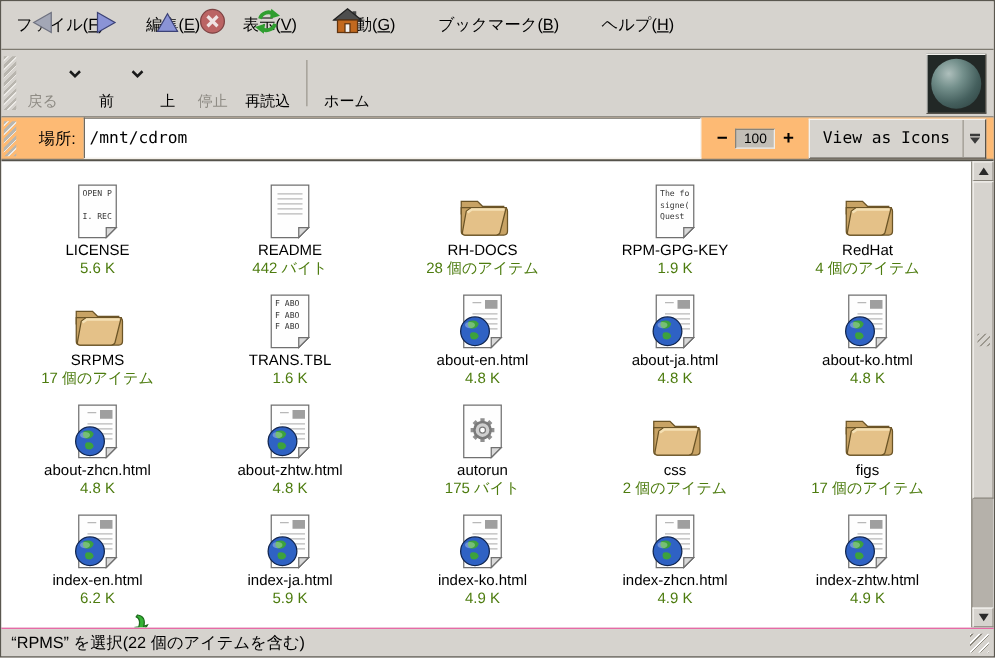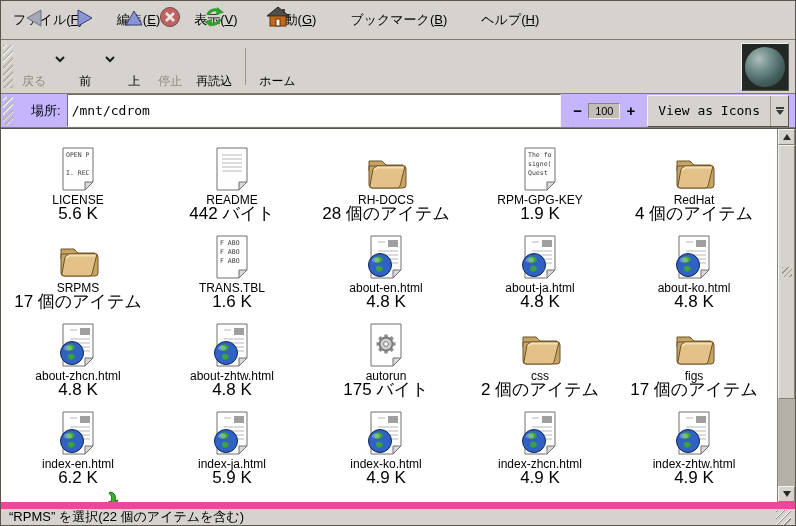--- a/index.html
+++ b/index.html
@@ -28,21 +28,21 @@
   .tb-sep { width:1px; background:#9b978d; margin:6px 6px; }
   .tb-spacer { flex:1; }
   .throbber-btn { width:48px; height:48px; margin:1px 2px; background:#222826;
                   border-top:1px solid #f3f1ed; border-left:1px solid #f3f1ed;
                   border-right:1px solid #55524b; border-bottom:1px solid #55524b;
                   display:flex; align-items:center; justify-content:center;}
   .throbber-sphere { width:40px; height:40px; border-radius:50%;
       background:radial-gradient(circle at 35% 30%, #aebfbc 0%, #74908c 30%, #45605e 62%, #273a39 100%); }
   
   .locbar { height:34px; display:flex; align-items:center; border-bottom:1px solid #7e7a70;
-            background:#c4b5fd; padding:0 6px 0 0; gap:6px; flex:0 0 auto;}
+            background:#fdba74; padding:0 6px 0 0; gap:6px; flex:0 0 auto;}
   .loc-label { font-size:13px; margin-left:10px; white-space:nowrap; }
   .loc-input { flex:1; height:33px; background:#fff; border:1px solid #6f6b62;
                border-bottom-color:#f5f3ef; border-right-color:#f5f3ef;
                font-family:"DejaVu Sans Mono","Liberation Mono",monospace;
                font-size:13px; padding:1px 4px; color:#000; }
   .zoom-ctl { display:flex; align-items:center; gap:4px; margin:0 4px; }
   .zoom-btn { border:none; background:none; font-size:15px; font-weight:bold; line-height:14px; padding:0 2px;}
   .zoom-level { background:#c2beb6; border:1px solid #87837a; border-bottom-color:#efede9; border-right-color:#efede9;
                 font-size:11px; padding:1px 6px; }
   .viewmode { display:flex; align-items:center; height:32px; background:#d6d3ce;
@@ -53,36 +53,36 @@
                   align-items:center; justify-content:center; gap:1px;}
   .viewmode-ind .bar { width:8px; height:2px; background:#3a3a3a; }
   .viewmode-ind .tri { width:0; height:0; border-left:4px solid transparent; border-right:4px solid transparent; border-top:5px solid #3a3a3a;}
   
   .content { flex:1; display:flex; background:#fff; border-top:1px solid #55524b; position:relative; overflow:hidden;}
   .icon-viewport { flex:1; position:relative; overflow:hidden; }
   .icon-grid { display:grid; grid-template-columns:repeat(5,154px); grid-auto-rows:88px; padding-top:6px; }
   .file-cell { display:flex; flex-direction:column; align-items:center; justify-content:flex-end; padding-bottom:2px;}
   .file-iconwrap { height:52px; display:flex; align-items:flex-end; justify-content:center; }
   .file-name { font-size:12px; line-height:14px; color:#000; margin-top:1px; white-space:nowrap;}
-  .file-info { font-size:17px; line-height:14px; color:#000000; white-space:nowrap;}
+  .file-info { font-size:12px; line-height:14px; color:#4d7c0f; white-space:nowrap;}
   .partial-row { position:absolute; left:0; top:375px; width:770px; display:grid; grid-template-columns:repeat(5,154px);}
   .partial-cell { display:flex; justify-content:center; position:relative; }
   .emblem { position:absolute; right:36px; top:-13px; }
   
   .vscroll { width:18px; background:#b5b1aa; border-left:1px solid #87837a; display:flex; flex-direction:column; flex:0 0 auto;}
   .sb-btn { height:16px; background:#d6d3ce; border:1px solid #87837a; border-top-color:#f5f3ef; border-left-color:#f5f3ef;
             display:flex; align-items:center; justify-content:center; flex:0 0 auto;}
   .sb-thumb { height:254px; background:#d6d3ce; border:1px solid #87837a; border-top-color:#f5f3ef; border-left-color:#f5f3ef;
               display:flex; align-items:center; justify-content:center; flex:0 0 auto;}
   .sb-grip { width:10px; height:10px; background:repeating-linear-gradient(135deg,#9c988f 0 1px,transparent 1px 4px);}
   .sb-trough-rest { flex:1; }
   .tri-up { width:0;height:0;border-left:4px solid transparent;border-right:4px solid transparent;border-bottom:6px solid #2a2a2a;}
   .tri-down { width:0;height:0;border-left:4px solid transparent;border-right:4px solid transparent;border-top:6px solid #2a2a2a;}
   
-  .statusbar { height:23px; background:#d6d3ce; border-top:7px solid #ec4899; display:flex; align-items:center;
+  .statusbar { height:23px; background:#d6d3ce; border-top:1px solid #ec4899; display:flex; align-items:center;
                padding:0 4px 0 8px; flex:0 0 auto; }
   .status-text { font-size:13px; white-space:nowrap; flex:1; }
   .resize-grip { width:15px; height:15px; background:
       repeating-linear-gradient(135deg, #fff 0 1px, #8d897f 1px 2px, transparent 2px 5px); }
 </style>
 </head>
 <body>
 
 <div class="menubar" id="menubar">
     <span class="menu-item">ファイル(<u>F</u>)</span>

